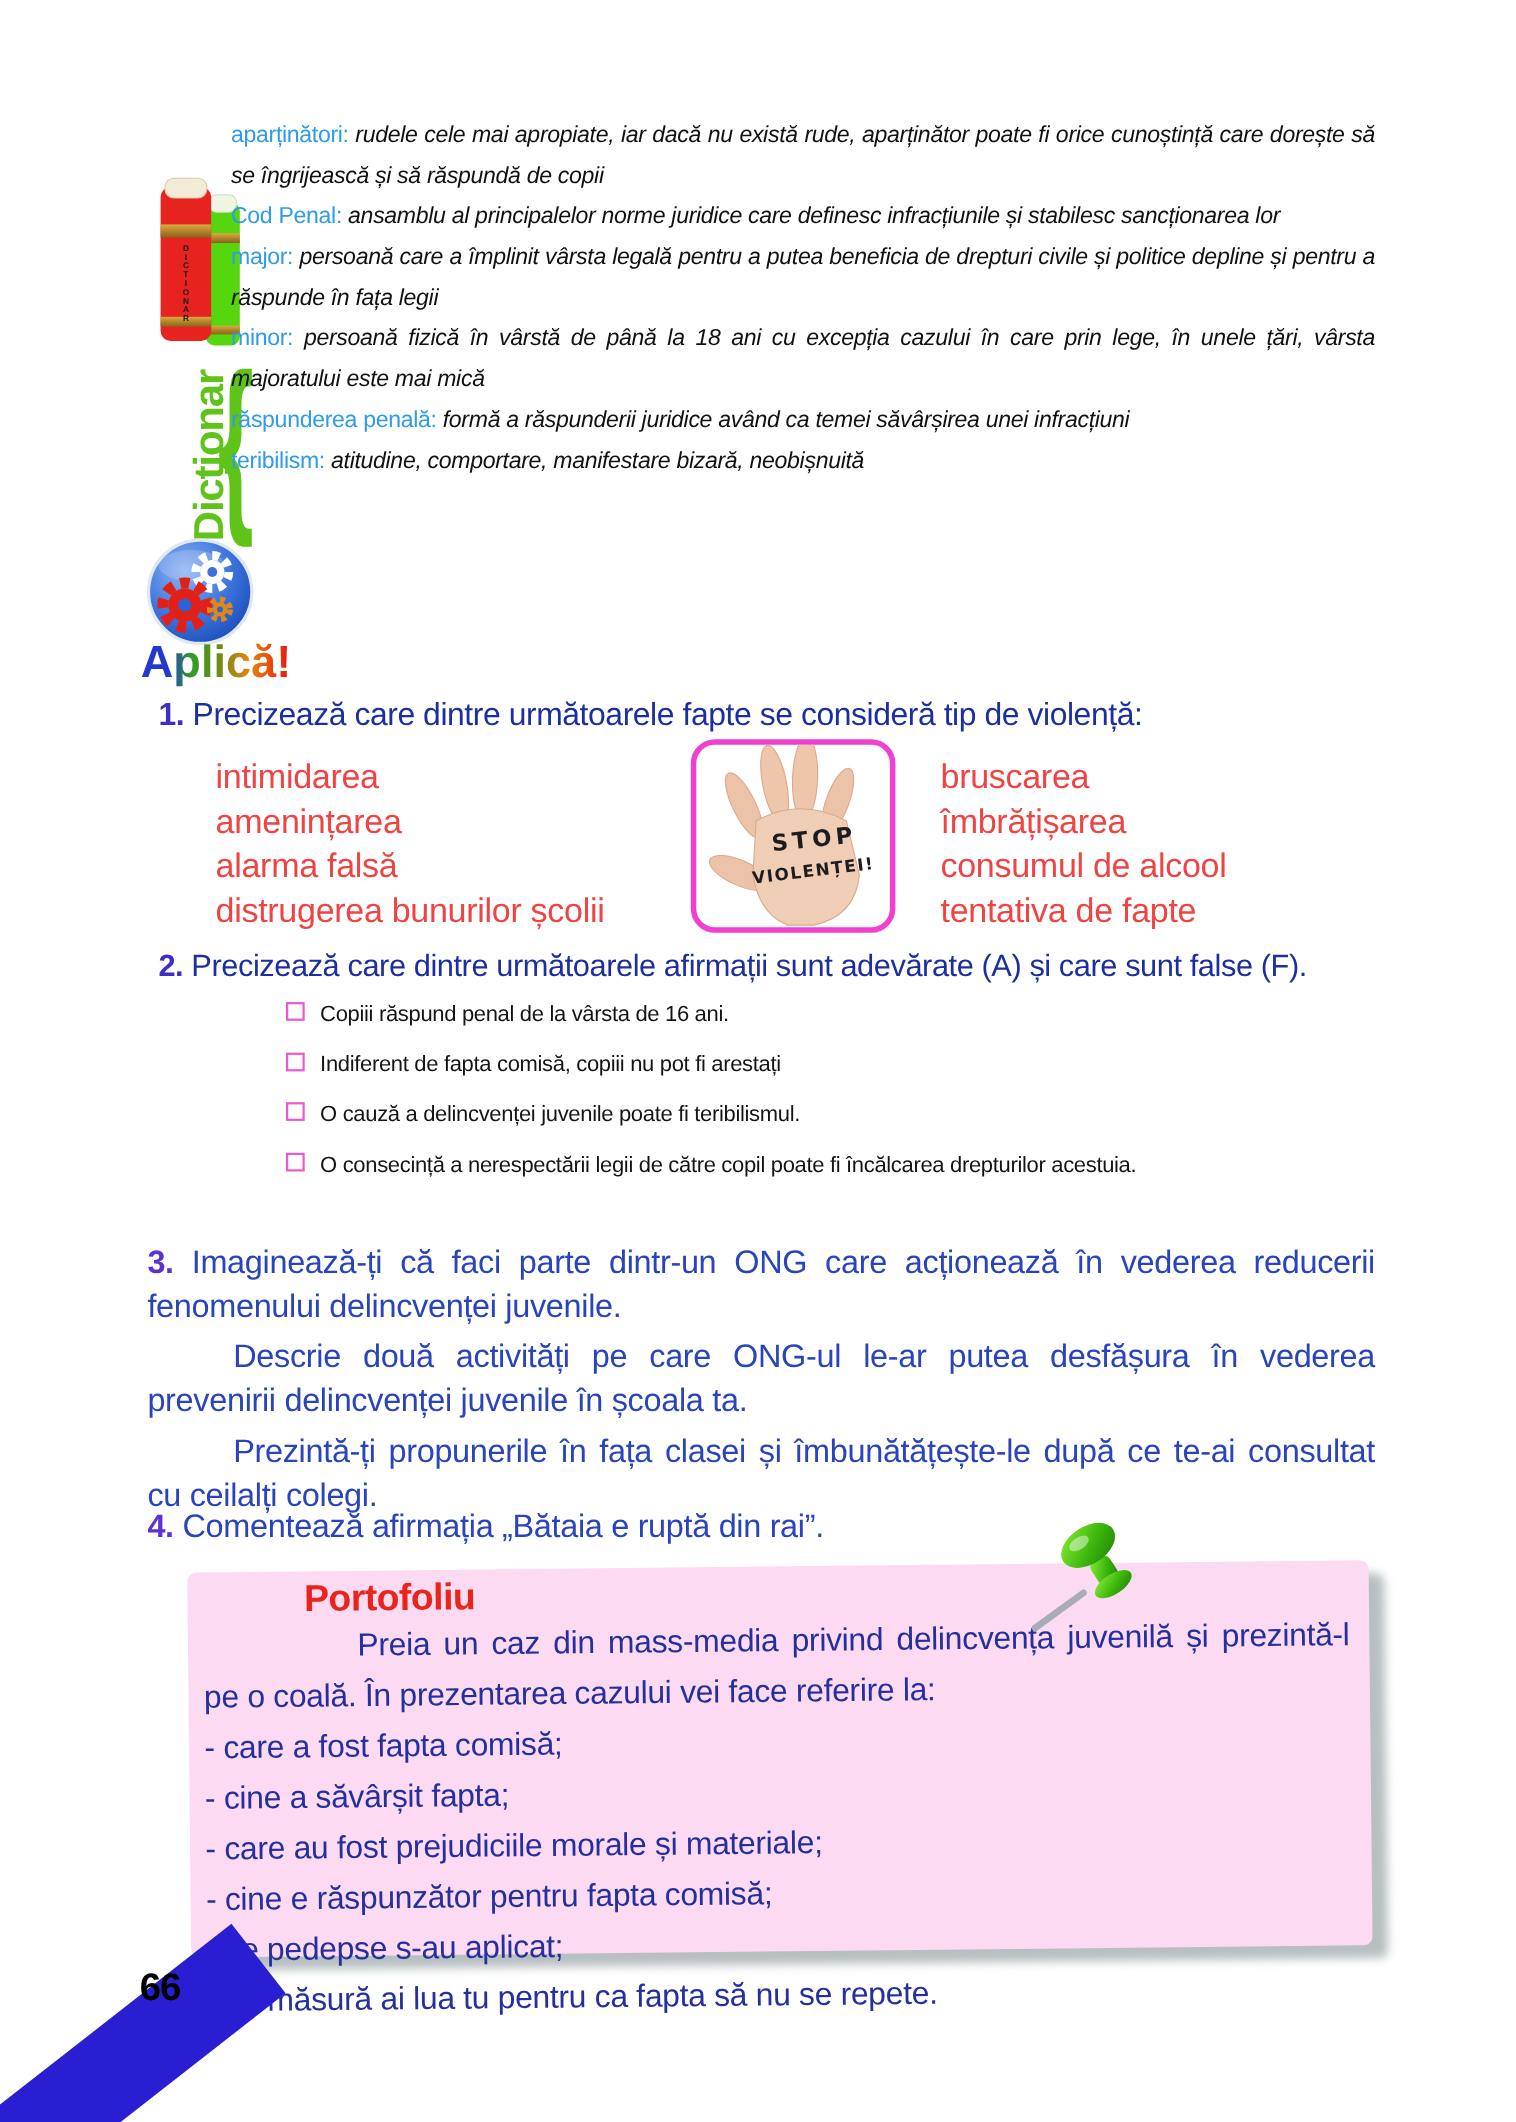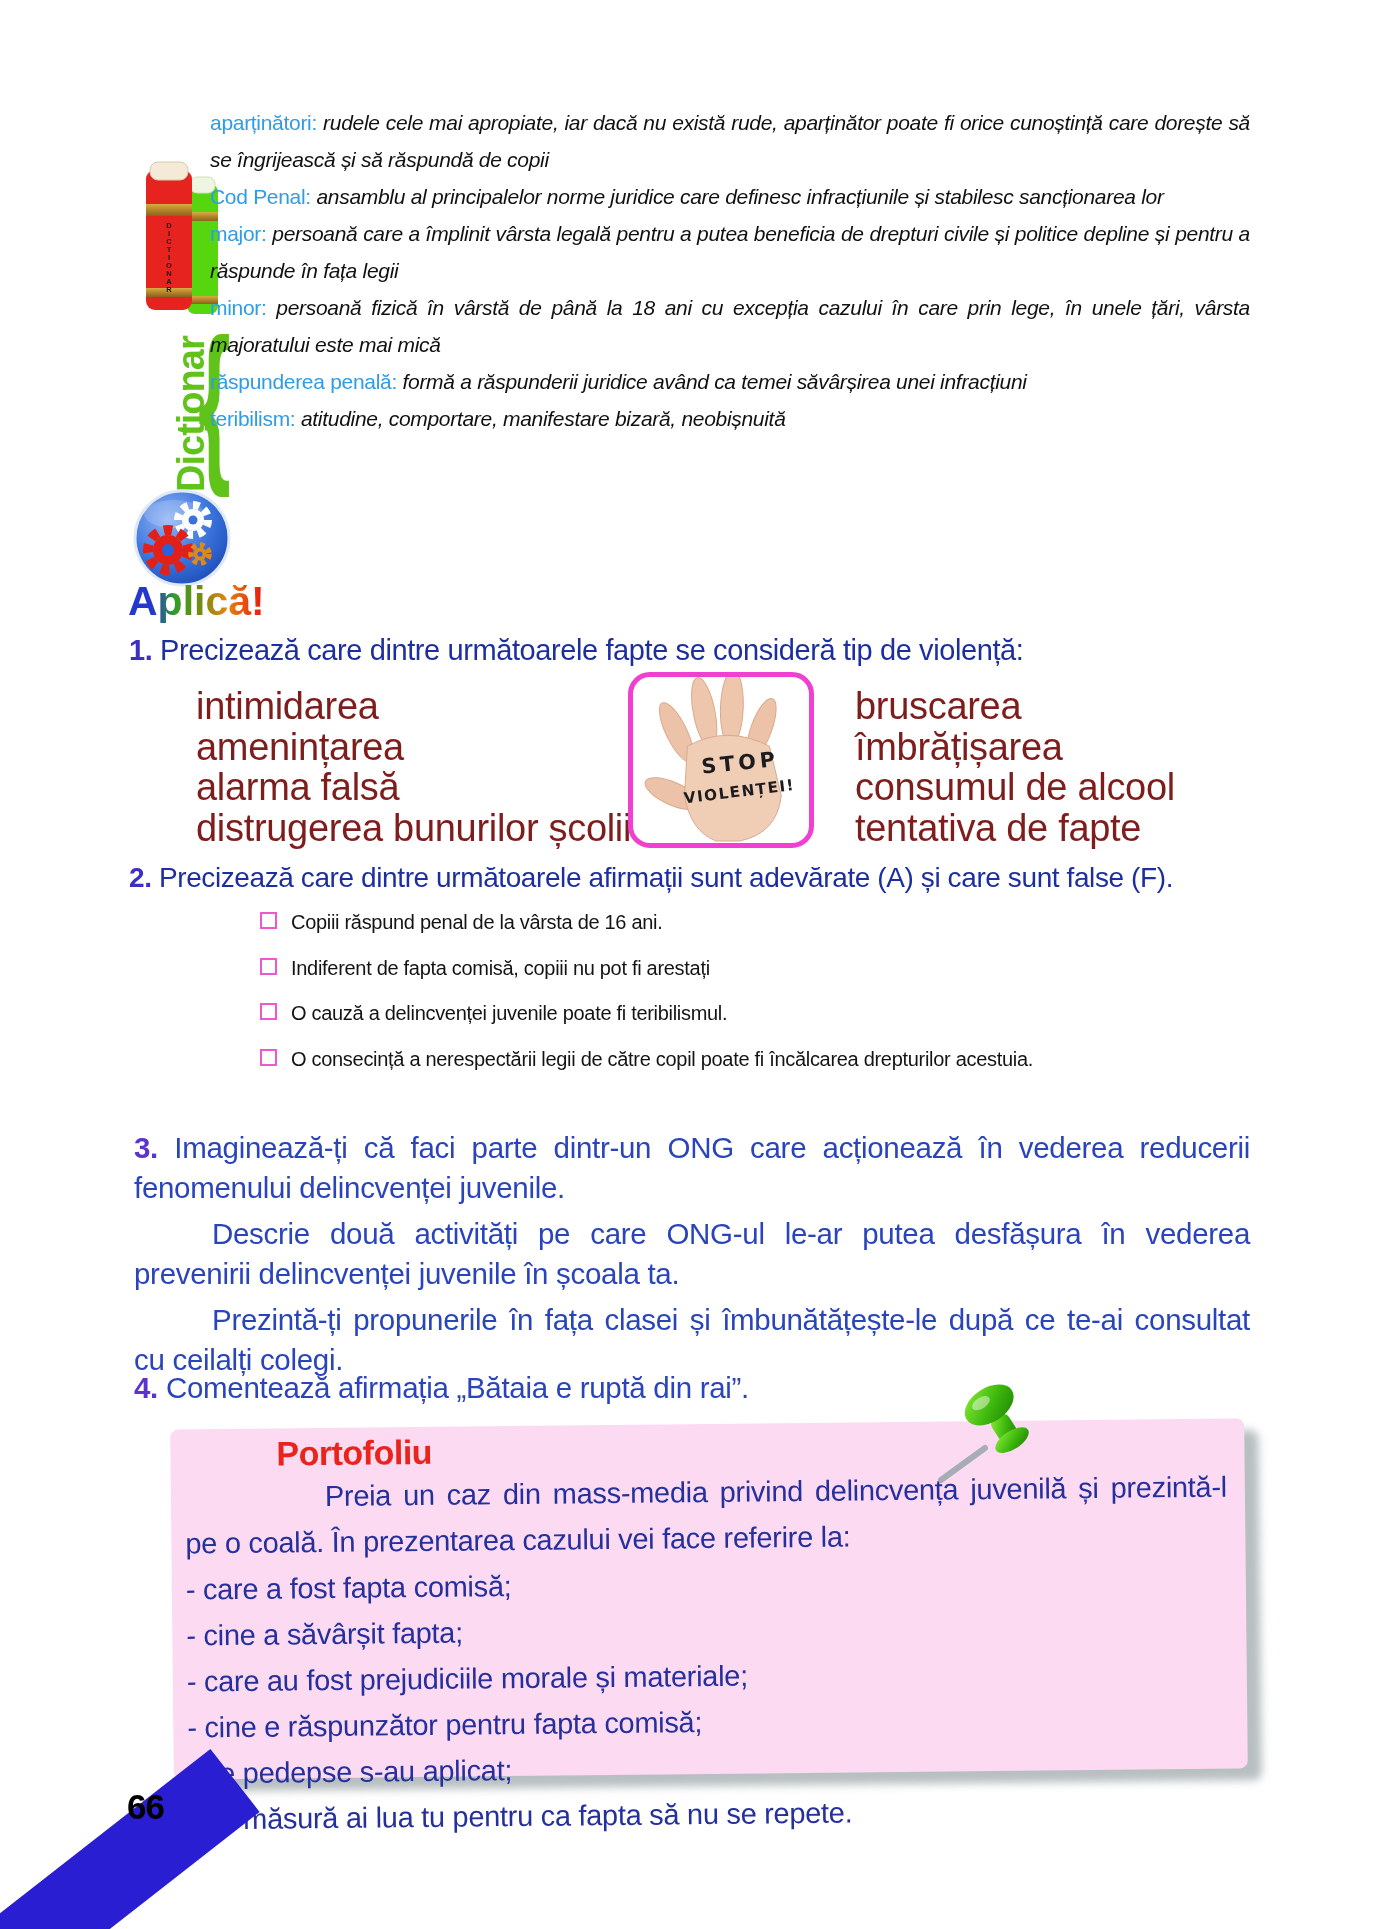--- a/index.html
+++ b/index.html
@@ -31,27 +31,27 @@
   .term{color:#2e9ce6;font-style:normal;}
   .defin{font-style:italic;color:#111111;}
   
   .aplica{
     position:absolute;left:128px;top:578px;
     font-size:41px;font-weight:bold;letter-spacing:0;
     background:linear-gradient(90deg,#2437cf 0%,#2437cf 18%,#2f9e28 34%,#6f8c14 52%,#e8830f 72%,#e8430d 88%,#e81410 100%);
     -webkit-background-clip:text;background-clip:text;color:transparent;
   }
   
-  .ex-head{position:absolute;left:129px;white-space:nowrap;font-size:29px;letter-spacing:-.4px;color:#1d2f9f;}
+  .ex-head{position:absolute;left:144px;white-space:nowrap;font-size:29px;letter-spacing:-.4px;color:#1d2f9f;}
   .ex-num{font-weight:bold;color:#3c2fc6;}
   .ex-head.violet, .ex-par .txt{color:#2a44bb;}
   .ex-num.violet{color:#5d33cf;}
   #ex1-head{top:634px;}
   #ex2-head{top:862px;font-size:28px;}
-  .col-list{position:absolute;font-size:38px;line-height:40.5px;color:#7f1d1d;letter-spacing:-.3px;}
+  .col-list{position:absolute;font-size:31px;line-height:40.5px;color:#ef4444;letter-spacing:-.3px;}
   #ex1-left{left:196px;top:686px;}
   #ex1-right{left:855px;top:686px;}
   .handbox{
     position:absolute;left:628px;top:672px;width:186px;height:176px;
     border:5px solid #f040d2;border-radius:22px;background:#ffffff;box-sizing:border-box;overflow:hidden;
   }
   .cb-list{position:absolute;left:128px;top:900px;width:1128px;}
   .cb-list p{
     margin:0;font-size:20px;line-height:45.5px;letter-spacing:-.3px;color:#141414;
     text-indent:132px;text-align:justify;

